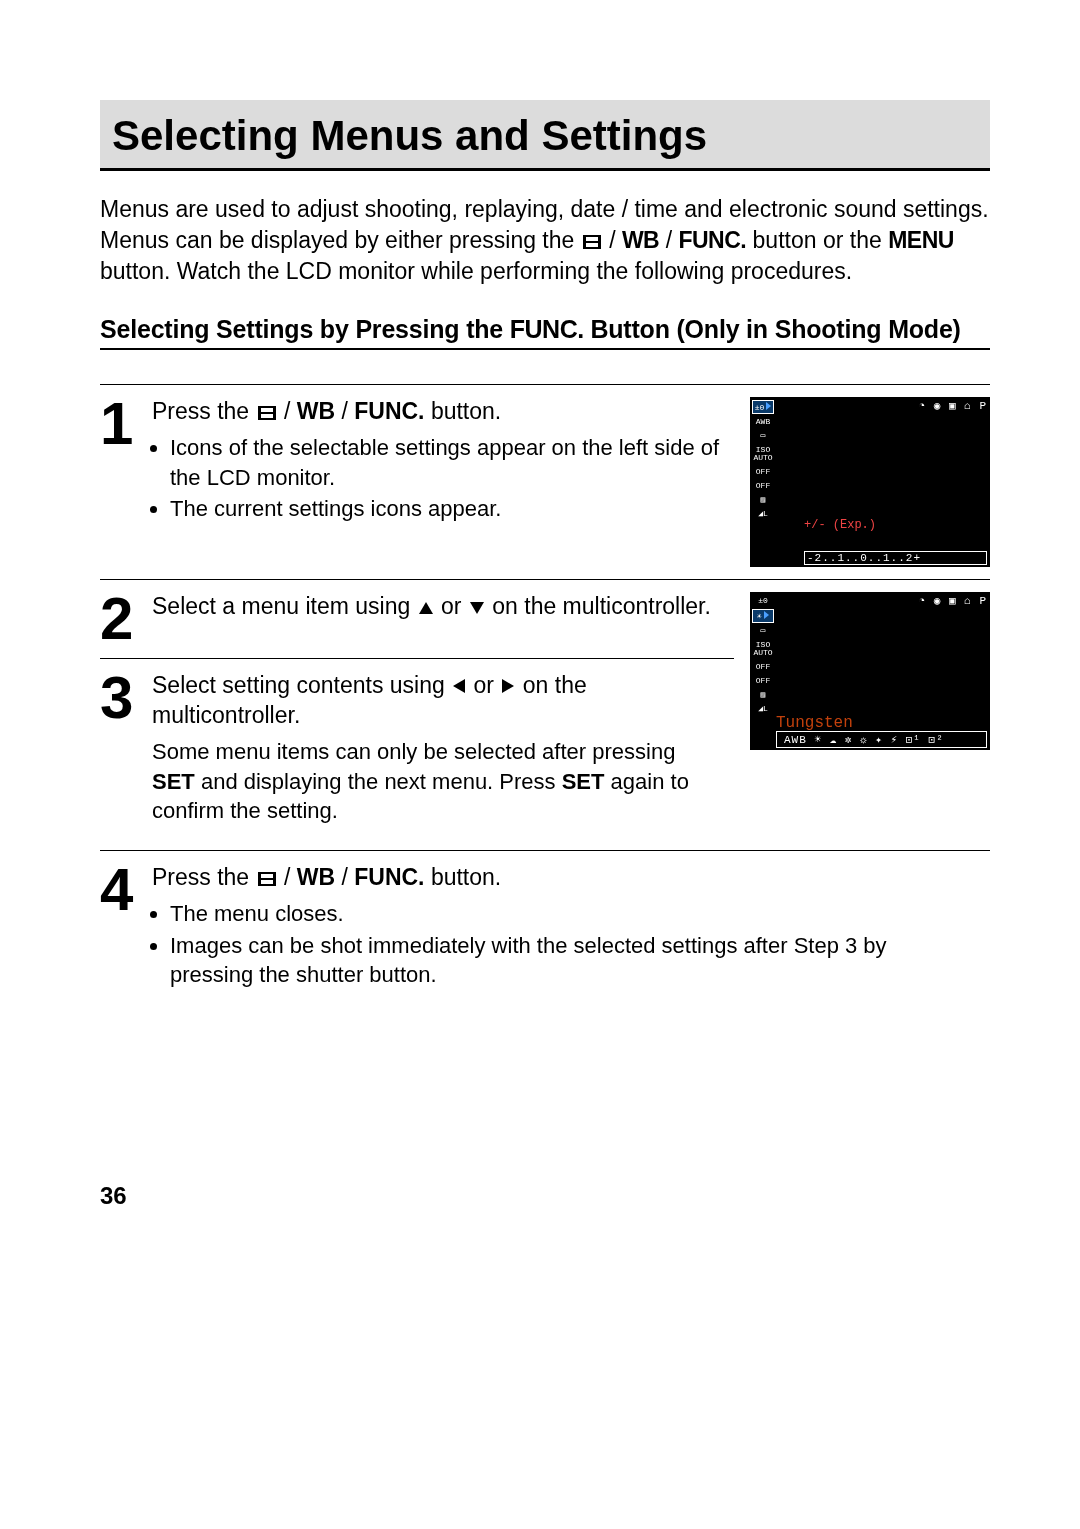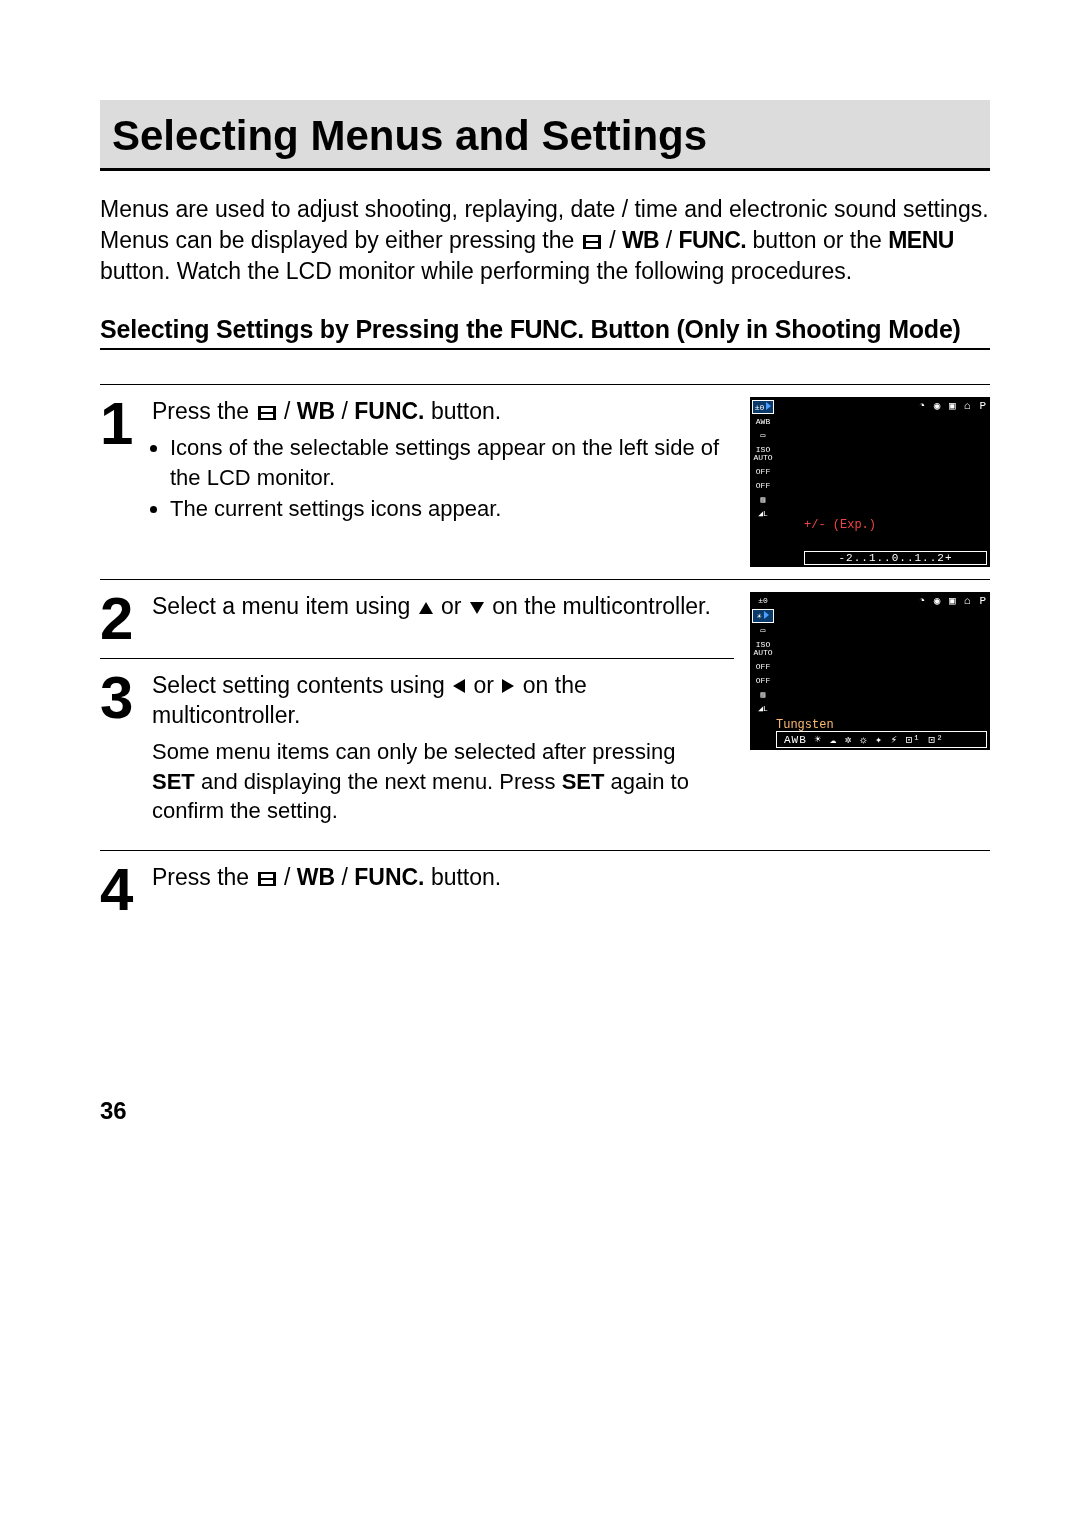--- a/index.html
+++ b/index.html
@@ -170,21 +170,20 @@
     color: #ef4444;
     font-size: 12px;
     margin-bottom: 19px;
   }
   .lcd-bottom .scale {
     border: 1px solid #fff;
     font-size: 11px;
     letter-spacing: 1px;
     padding: 0 2px;
     white-space: nowrap;
-    text-align: center;
   }
   .lcd .cursor {
     display: inline-block;
     width: 0; height: 0;
     border-top: 4px solid transparent;
     border-bottom: 4px solid transparent;
     border-left: 5px solid #4aa0ff;
     vertical-align: 0;
     margin-left: 2px;
   }
@@ -208,22 +207,22 @@
     padding: 1px 7px;
     font-size: 11px;
     letter-spacing: 1px;
     white-space: nowrap;
     overflow: hidden;
   }
   .lcd2 .caption {
     position: absolute;
     bottom: 18px;
     left: 0;
-    color: #fdba74;
-    font-size: 12px;
+    color: #c2410c;
+    font-size: 16px;
   }
 
   .pg-num {
     font-weight: 800;
     font-size: 24px;
     margin-top: 180px;
   }
 
   .steps-23-wrap {
     border-top: 1.5px solid #000;
@@ -382,17 +381,21 @@
     <div class="step-body">
       <div class="step-head">
         <span>Press the </span>
         <span class="ev-icon"></span>
         <span> / </span>
         <b>WB</b>
         <span> / </span>
         <b>FUNC.</b>
         <span> button.</span>
       </div>
+      <ul>
+        <li>The menu closes.</li>
+        <li>Images can be shot immediately with the selected settings after Step 3 by pressing the shutter button.</li>
+      </ul>
     </div>
   </div>
 
   <div class="pg-num">36</div>
 </div>
 
 </body></html>

